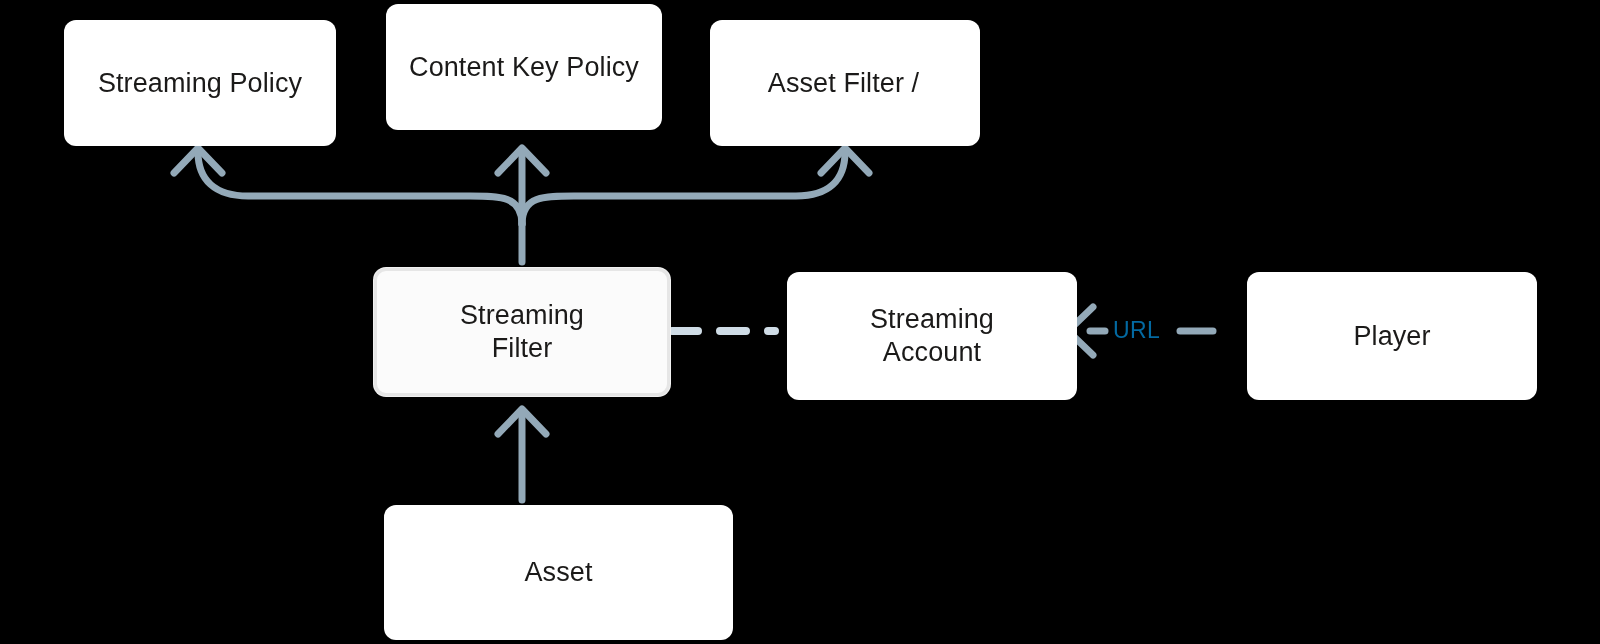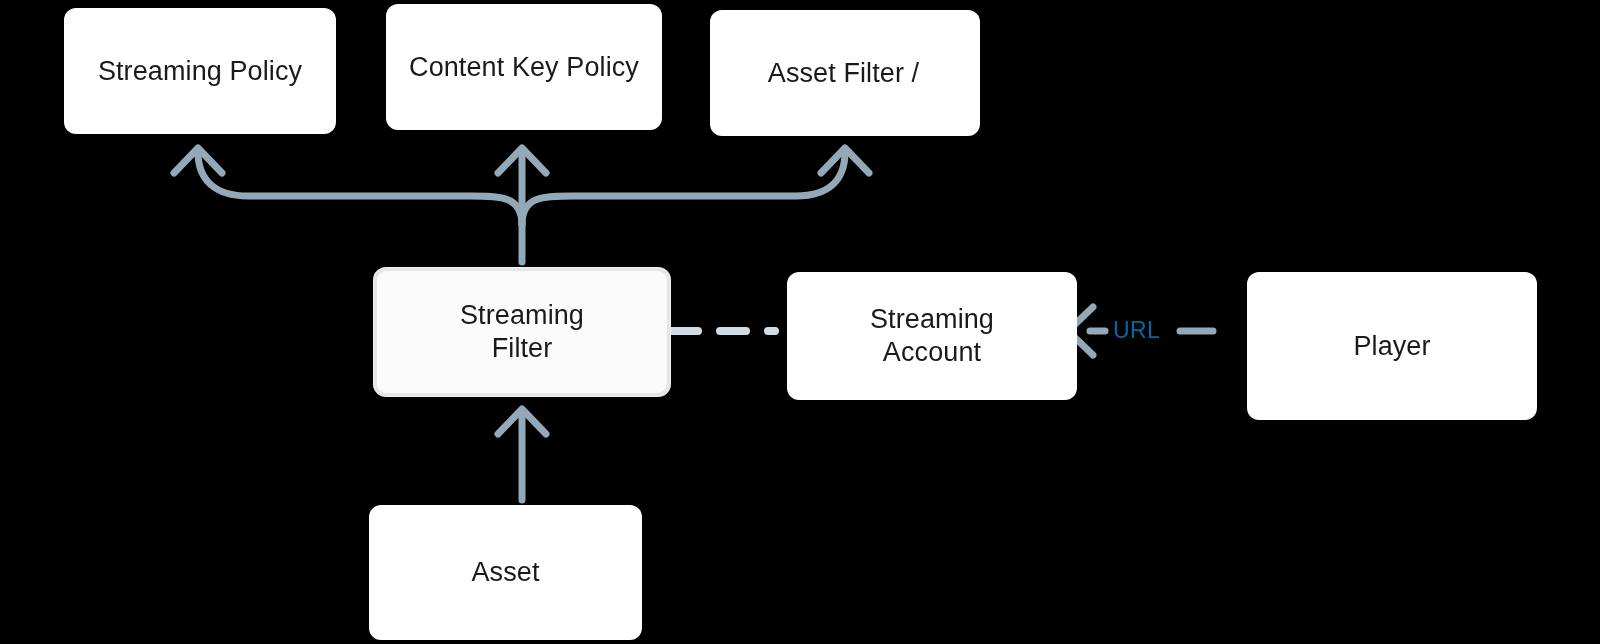--- a/index.html
+++ b/index.html
@@ -96,45 +96,45 @@
       <path d="M 672 331 L 775 331" stroke-dasharray="26 22"></path>
     </g>
 
     <g fill="none" stroke="#93a9b8" stroke-width="7" stroke-linecap="round" stroke-linejoin="round">
       <path d="M 1213 331 L 1180 331"></path>
       <path d="M 1105 331 L 1090 331"></path>
       <polyline points="1093,307 1068,331 1093,355"></polyline>
     </g>
   </svg>
 
-  <div class="node" style="left:64px; top:8px; width:272px; height:126px;">
+  <div class="node" style="left:64px; top:20px; width:272px; height:126px;">
     <span class="label-line">Streaming Policy</span>
   </div>
 
   <div class="node" style="left:386px; top:4px; width:276px; height:126px;">
     <span class="label-line">Content Key Policy</span>
   </div>
 
-  <div class="node" style="left:710px; top:10px; width:270px; height:126px; flex-direction:column;padding-left:7px;">
+  <div class="node" style="left:710px; top:20px; width:270px; height:126px; flex-direction:column;padding-left:7px;">
     <span class="label-line">Asset Filter /</span>
   </div>
 
   <div class="node selected" style="left:374px; top:268px; width:296px; height:128px; flex-direction:column;">
     <span class="label-line">Streaming</span>
     <span class="label-line">Filter</span>
   </div>
 
   <div class="node" style="left:787px; top:272px; width:290px; height:128px; flex-direction:column;">
     <span class="label-line">Streaming</span>
     <span class="label-line">Account</span>
   </div>
 
-  <div class="node" style="left:1247px; top:272px; width:290px; height:148px;">
+  <div class="node" style="left:1247px; top:272px; width:290px; height:128px;">
     <span class="label-line">Player</span>
   </div>
 
-  <div class="node" style="left:369px; top:505px; width:273px; height:135px;">
+  <div class="node" style="left:384px; top:505px; width:349px; height:135px;">
     <span class="label-line">Asset</span>
   </div>
 
   <div class="edge-label" style="left:1113px; top:317px;">URL</div>
 
 </div>
 
 </body></html>

